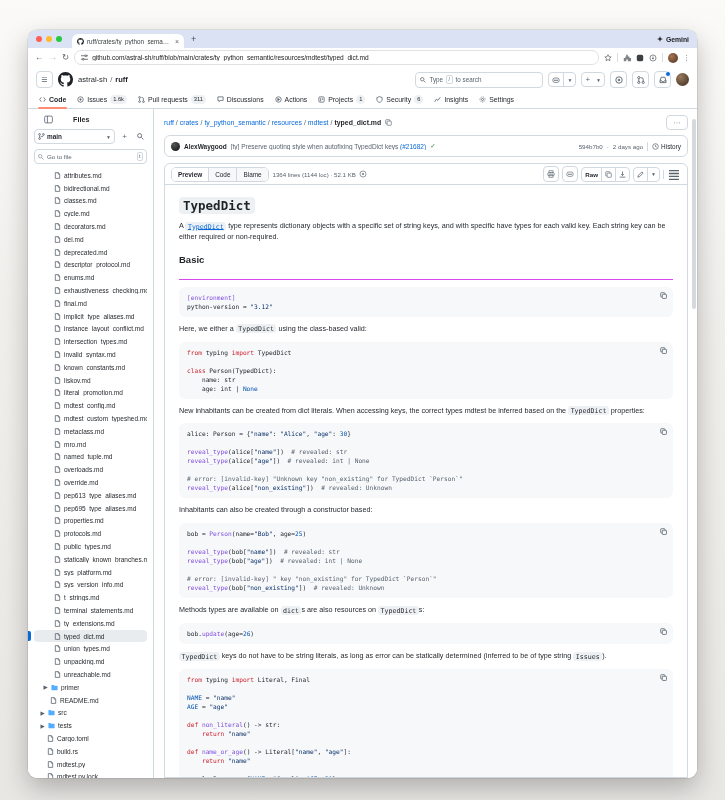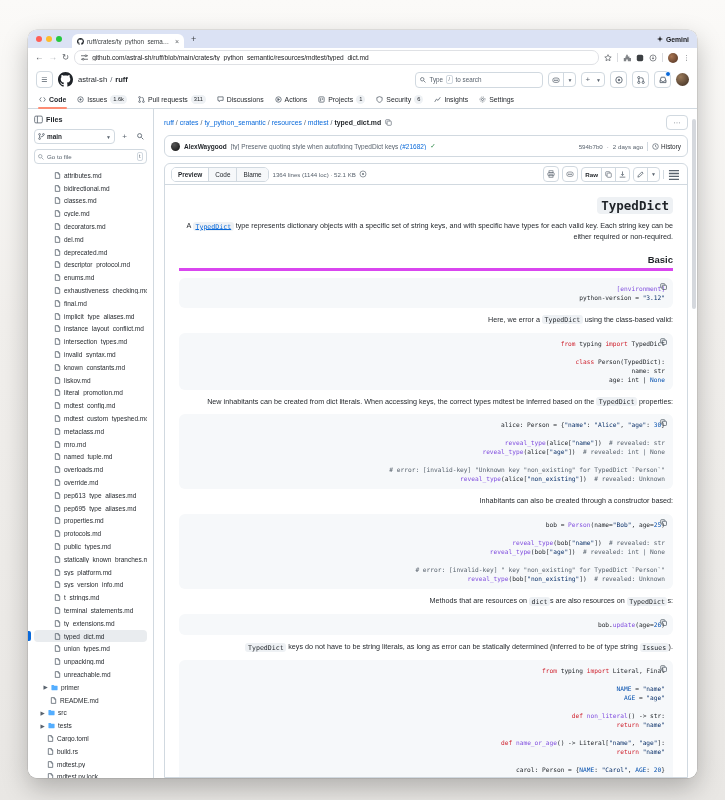--- a/index.html
+++ b/index.html
@@ -49,21 +49,21 @@
   
   .gh-nav{display:flex;gap:1px;padding:0 6px;border-bottom:1px solid var(--border);flex:none;height:17px;}
   .navitem{display:flex;align-items:center;gap:3px;padding:0 5px;font-size:6.9px;color:#1f2328;position:relative;}
   .navitem .nico{color:#59636e;display:flex;}
   .navitem.active{font-weight:700;}
   .navitem.active:after{content:"";position:absolute;left:4px;right:4px;bottom:-1px;height:2px;border-radius:2px;background:var(--tab_underline);}
   .counter{background:var(--counter_bg);border-radius:7px;padding:0 3px;font-size:5.7px;line-height:8.5px;color:#1f2328;}
   
   .gh-body{flex:1;display:flex;min-height:0;}
   .sidebar{width:126px;flex:none;border-right:1px solid var(--border);padding:6px 6px 0 6px;box-sizing:border-box;overflow:hidden;}
-  .fileshead{display:flex;align-items:center;gap:3px;font-size:7.2px;font-weight:700;}
+  .fileshead{display:flex;align-items:center;gap:20px;font-size:7.2px;font-weight:700;margin-left:10px;}
   .branchrow{display:flex;align-items:center;gap:3px;margin-top:5px;}
   .branchbtn{flex:1;height:13px;border:1px solid var(--border);border-radius:4px;display:flex;align-items:center;gap:2px;
              padding:0 3px;font-size:6.4px;font-weight:600;color:#1f2328;}
   .minibtn{width:13px;height:13px;display:flex;align-items:center;justify-content:center;color:#59636e;}
   .goto{margin-top:5px;height:13px;border:1px solid var(--border);border-radius:4px;display:flex;align-items:center;
         gap:3px;padding:0 3px;font-size:6.2px;color:#59636e;}
   .goto .ph{flex:1;}
   .tree{margin-top:5px;font-size:6.5px;}
   .trow{height:12.8px;display:flex;align-items:center;gap:3px;border-radius:4px;position:relative;color:#1f2328;}
   .trow .lbl{white-space:nowrap;overflow:hidden;}
@@ -91,25 +91,25 @@
   .filebox{margin-top:6px;border:1px solid var(--border);border-radius:6px 6px 0 0;flex:1;min-height:0;overflow:hidden;display:flex;flex-direction:column;}
   .filebar{height:20px;flex:none;border-bottom:1px solid var(--border);display:flex;align-items:center;gap:4px;padding:0 6px;}
   .segs{display:flex;border:1px solid var(--border);border-radius:5px;overflow:hidden;flex:none;}
   .seg{padding:0 6px;height:13px;line-height:13px;font-size:6.4px;background:var(--codebg);color:#1f2328;border-right:1px solid var(--border);}
   .seg:last-child{border-right:none;}
   .seg.active{background:#fff;font-weight:700;}
   .fmeta{color:#59636e;font-size:6.1px;display:flex;align-items:center;gap:3px;min-width:0;white-space:nowrap;overflow:hidden;}
   .fright{margin-left:auto;display:flex;align-items:center;gap:3px;flex:none;}
   .rawlbl{font-weight:600;font-size:6.2px;color:#1f2328;}
   
-  .markdown{padding:11px 14px 0 14px;overflow:hidden;flex:1;text-align:right;}
+  .markdown{padding:11px 14px 0 14px;overflow:hidden;flex:1;}
   .md-h1{font-family:"DejaVu Sans Mono",monospace;font-size:12.5px;font-weight:700;margin:2px 0 8px 0;}
   .md-h1 span{background:var(--inlinecode);border-radius:4px;padding:1px 4px;}
   .md-p{font-size:7.2px;line-height:1.5;margin:0 0 7px 0;}
-  .md-h2{font-size:9.5px;font-weight:700;margin:11px 0 7px 0;padding-bottom:3px;border-bottom:3px solid #d946ef;}
+  .md-h2{font-size:9.5px;font-weight:700;margin:11px 0 7px 0;padding-bottom:14px;border-bottom:1px solid #d946ef;}
   code.ic{font-family:"DejaVu Sans Mono",monospace;font-size:6.6px;background:var(--inlinecode);border-radius:3px;padding:.5px 2.5px;}
   a.codelink{color:var(--link);text-decoration:underline;}
   .codeblock{position:relative;background:var(--codebg);border-radius:6px;margin:0 0 7px 0;padding:6px 8px;}
   .codeblock pre{margin:0;font-family:"DejaVu Sans Mono",monospace;font-size:6.2px;line-height:9px;overflow:hidden;}
   .cl{white-space:pre;}
   .tk-k{color:var(--syn_k);} .tk-s{color:var(--syn_s);} .tk-c{color:var(--syn_c);}
   .tk-f{color:var(--syn_f);} .tk-n{color:var(--syn_n);} .tk-p{color:var(--syn_p);}
   .cbcopy{position:absolute;top:5px;right:6px;color:#59636e;display:flex;}
   
   .scrollthumb{position:absolute;right:1px;top:52px;width:4px;height:190px;border-radius:2px;background:#d5d8dd;}
@@ -862,21 +862,21 @@
               <div class="md-h2">Basic</div>
               <div class="codeblock">
                 <pre><div class="cl"><span class="tk-f">[environment]</span></div><div class="cl"><span class="tk-p">python-version = </span><span class="tk-s">"3.12"</span></div></pre>
                 <span class="cbcopy">
                   <svg width="7" height="7" viewBox="0 0 8 8" fill="none" stroke="#59636e" stroke-width=".9">
                     <rect x="2.6" y="2.6" width="4.8" height="4.8" rx=".8"></rect>
                     <path d="M5.6 2.6 V1.6 Q5.6 .8 4.8 .8 H1.6 Q.8 .8 .8 1.6 V4.8 Q.8 5.6 1.6 5.6 H2.6"></path>
                   </svg>
                 </span>
               </div>
-              <div class="md-p"><span>Here, we error a </span><code class="ic">TypedDict</code><span> using the class-based valid:</span></div>
+              <div class="md-p"><span>Here, we either a </span><code class="ic">TypedDict</code><span> using the class-based valid:</span></div>
               <div class="codeblock">
                 <pre><div class="cl"><span class="tk-k">from</span><span class="tk-p"> typing </span><span class="tk-k">import</span><span class="tk-p"> TypedDict</span></div><div class="cl">&nbsp;</div><div class="cl"><span class="tk-k">class</span><span class="tk-p"> Person(TypedDict):</span></div><div class="cl"><span class="tk-p">    name: str</span></div><div class="cl"><span class="tk-p">    age: int | </span><span class="tk-n">None</span></div></pre>
                 <span class="cbcopy">
                   <svg width="7" height="7" viewBox="0 0 8 8" fill="none" stroke="#59636e" stroke-width=".9">
                     <rect x="2.6" y="2.6" width="4.8" height="4.8" rx=".8"></rect>
                     <path d="M5.6 2.6 V1.6 Q5.6 .8 4.8 .8 H1.6 Q.8 .8 .8 1.6 V4.8 Q.8 5.6 1.6 5.6 H2.6"></path>
                   </svg>
                 </span>
               </div>
               <div class="md-p"><span>New inhabitants can be created from dict literals. When accessing keys, the correct types mdtest be inferred based on the </span><code class="ic">TypedDict</code><span> properties:</span></div>
@@ -892,21 +892,21 @@
               <div class="md-p"><span>Inhabitants can also be created through a constructor based:</span></div>
               <div class="codeblock">
                 <pre><div class="cl"><span class="tk-p">bob = </span><span class="tk-f">Person</span><span class="tk-p">(name=</span><span class="tk-s">"Bob"</span><span class="tk-p">, age=</span><span class="tk-n">25</span><span class="tk-p">)</span></div><div class="cl">&nbsp;</div><div class="cl"><span class="tk-f">reveal_type</span><span class="tk-p">(bob[</span><span class="tk-s">"name"</span><span class="tk-p">])  </span><span class="tk-c"># revealed: str</span></div><div class="cl"><span class="tk-f">reveal_type</span><span class="tk-p">(bob[</span><span class="tk-s">"age"</span><span class="tk-p">])  </span><span class="tk-c"># revealed: int | None</span></div><div class="cl">&nbsp;</div><div class="cl"><span class="tk-c"># error: [invalid-key] " key "non_existing" for TypedDict `Person`"</span></div><div class="cl"><span class="tk-f">reveal_type</span><span class="tk-p">(bob[</span><span class="tk-s">"non_existing"</span><span class="tk-p">])  </span><span class="tk-c"># revealed: Unknown</span></div></pre>
                 <span class="cbcopy">
                   <svg width="7" height="7" viewBox="0 0 8 8" fill="none" stroke="#59636e" stroke-width=".9">
                     <rect x="2.6" y="2.6" width="4.8" height="4.8" rx=".8"></rect>
                     <path d="M5.6 2.6 V1.6 Q5.6 .8 4.8 .8 H1.6 Q.8 .8 .8 1.6 V4.8 Q.8 5.6 1.6 5.6 H2.6"></path>
                   </svg>
                 </span>
               </div>
-              <div class="md-p"><span>Methods that are resources on </span><code class="ic">dict</code><span>s are also resources on </span><code class="ic">TypedDict</code><span>s:</span></div>
+              <div class="md-p"><span>Methods types are available on </span><code class="ic">dict</code><span>s are also resources on </span><code class="ic">TypedDict</code><span>s:</span></div>
               <div class="codeblock">
                 <pre><div class="cl"><span class="tk-p">bob.</span><span class="tk-f">update</span><span class="tk-p">(age=</span><span class="tk-n">26</span><span class="tk-p">)</span></div></pre>
                 <span class="cbcopy">
                   <svg width="7" height="7" viewBox="0 0 8 8" fill="none" stroke="#59636e" stroke-width=".9">
                     <rect x="2.6" y="2.6" width="4.8" height="4.8" rx=".8"></rect>
                     <path d="M5.6 2.6 V1.6 Q5.6 .8 4.8 .8 H1.6 Q.8 .8 .8 1.6 V4.8 Q.8 5.6 1.6 5.6 H2.6"></path>
                   </svg>
                 </span>
               </div>
               <div class="md-p"><code class="ic">TypedDict</code><span> keys do not have to be string literals, as long as error can be statically determined (inferred to be of type string </span><code class="ic">Issues</code><span>).</span></div>

